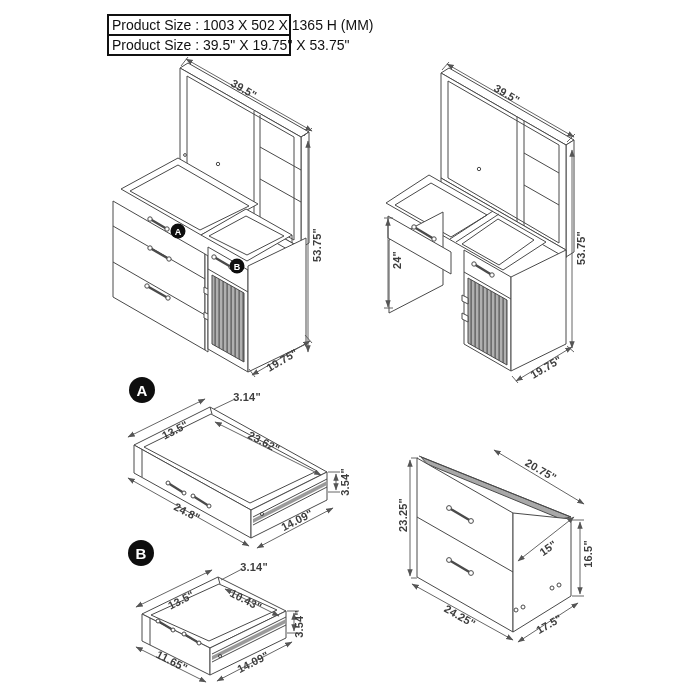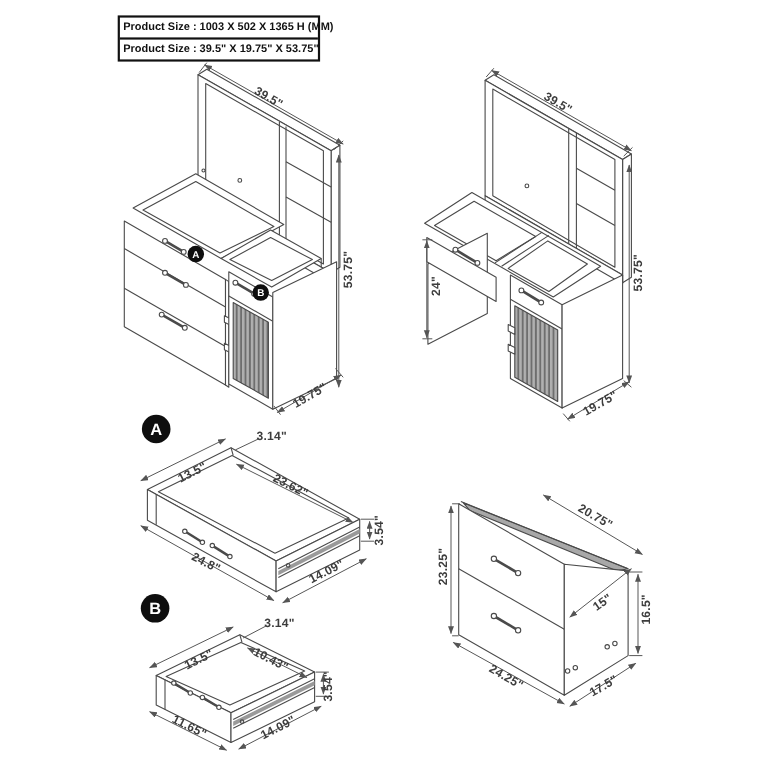--- a/index.html
+++ b/index.html
@@ -1,21 +1,21 @@
 <!DOCTYPE html>
 <html><head>
 <meta charset="utf-8">
 <style>
   html,body{margin:0;padding:0;background:#ffffff;}
   #canvas{position:relative;width:700px;height:700px;background:#fff;overflow:hidden;
           font-family:"Liberation Sans",sans-serif;}
   #lineart{position:absolute;left:0;top:0;}
   
   .spec-box{position:absolute;left:107px;top:14px;width:180px;border:2px solid #111;background:#fff;}
-  .spec-row{height:16px;line-height:16px;font-size:10px;font-weight:700;color:#111;
+  .spec-row{height:16px;line-height:16px;font-size:14px;font-weight:400;color:#111;
             padding:1px 3px;white-space:nowrap;}
   .spec-row + .spec-row{border-top:2px solid #111;}
   
   .dim{position:absolute;transform:translate(-50%,-50%) rotate(var(--r,0deg));
        font-size:11px;font-weight:700;color:#3d3d3d;white-space:nowrap;letter-spacing:.2px;}
   
   .badge{position:absolute;border-radius:50%;background:#0e0e0e;color:#fff;
          display:flex;align-items:center;justify-content:center;font-weight:700;
          transform:translate(-50%,-50%);}
   .badge.big{width:26px;height:26px;font-size:15px;}

